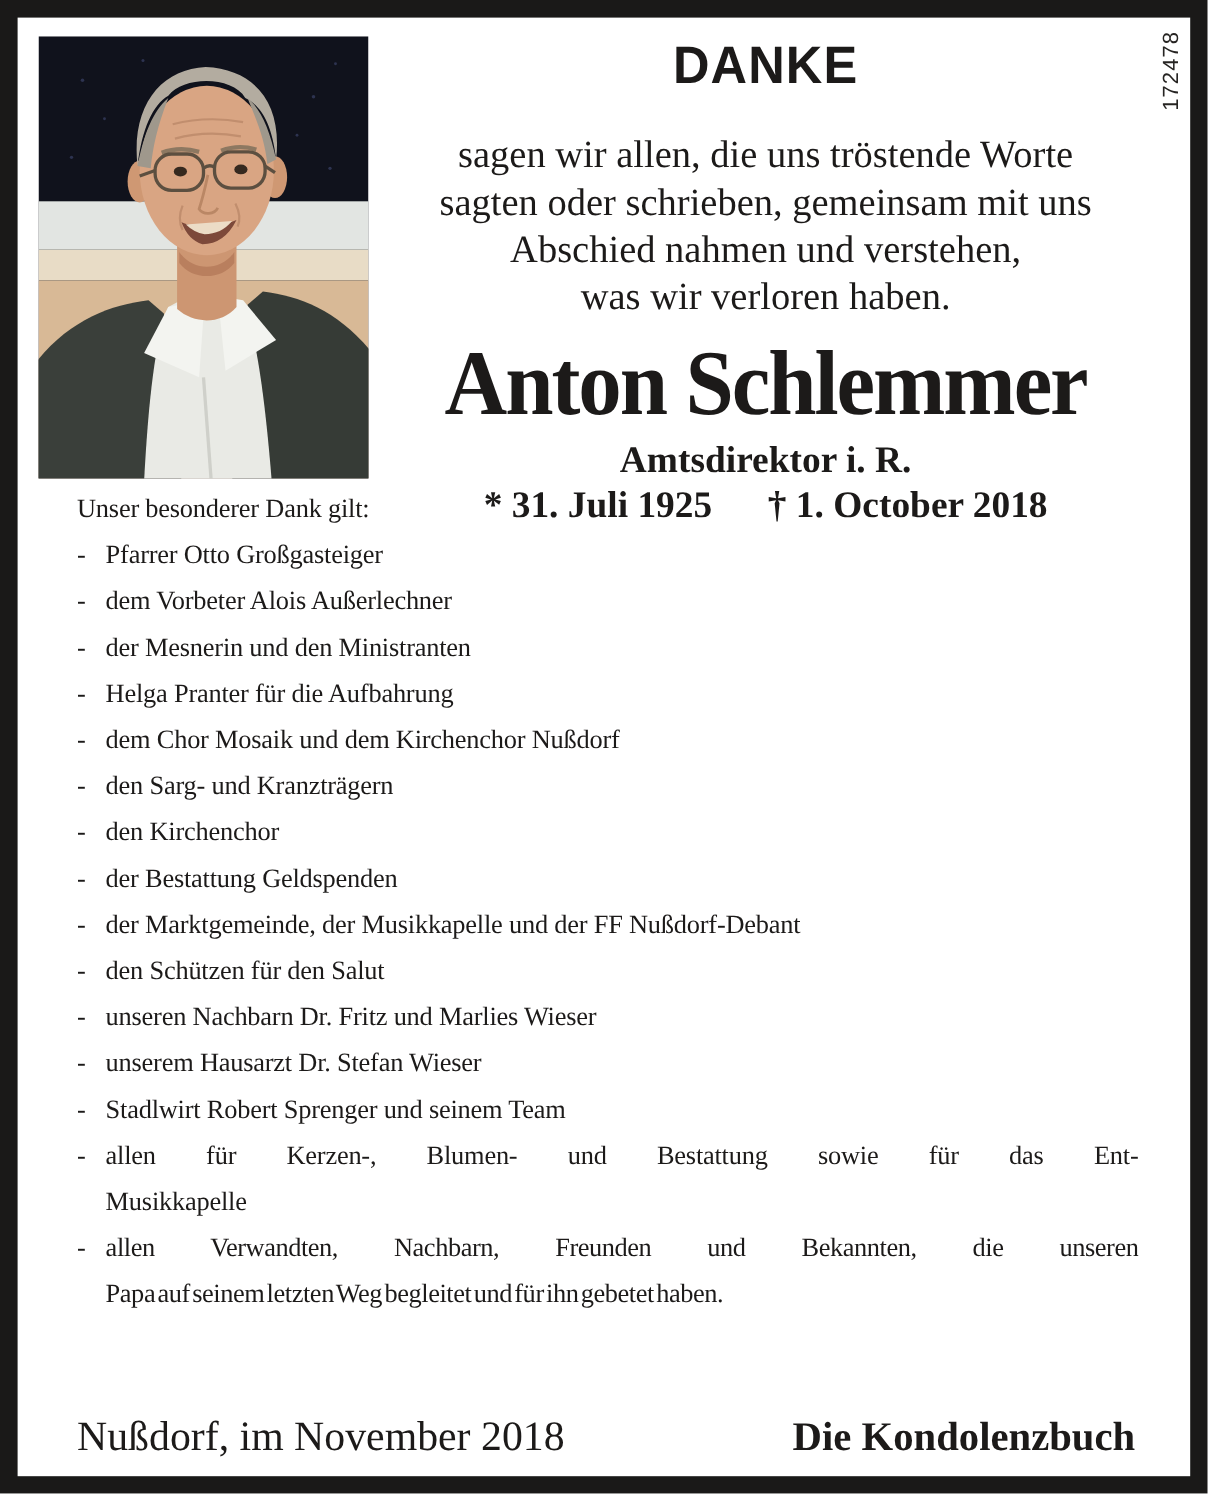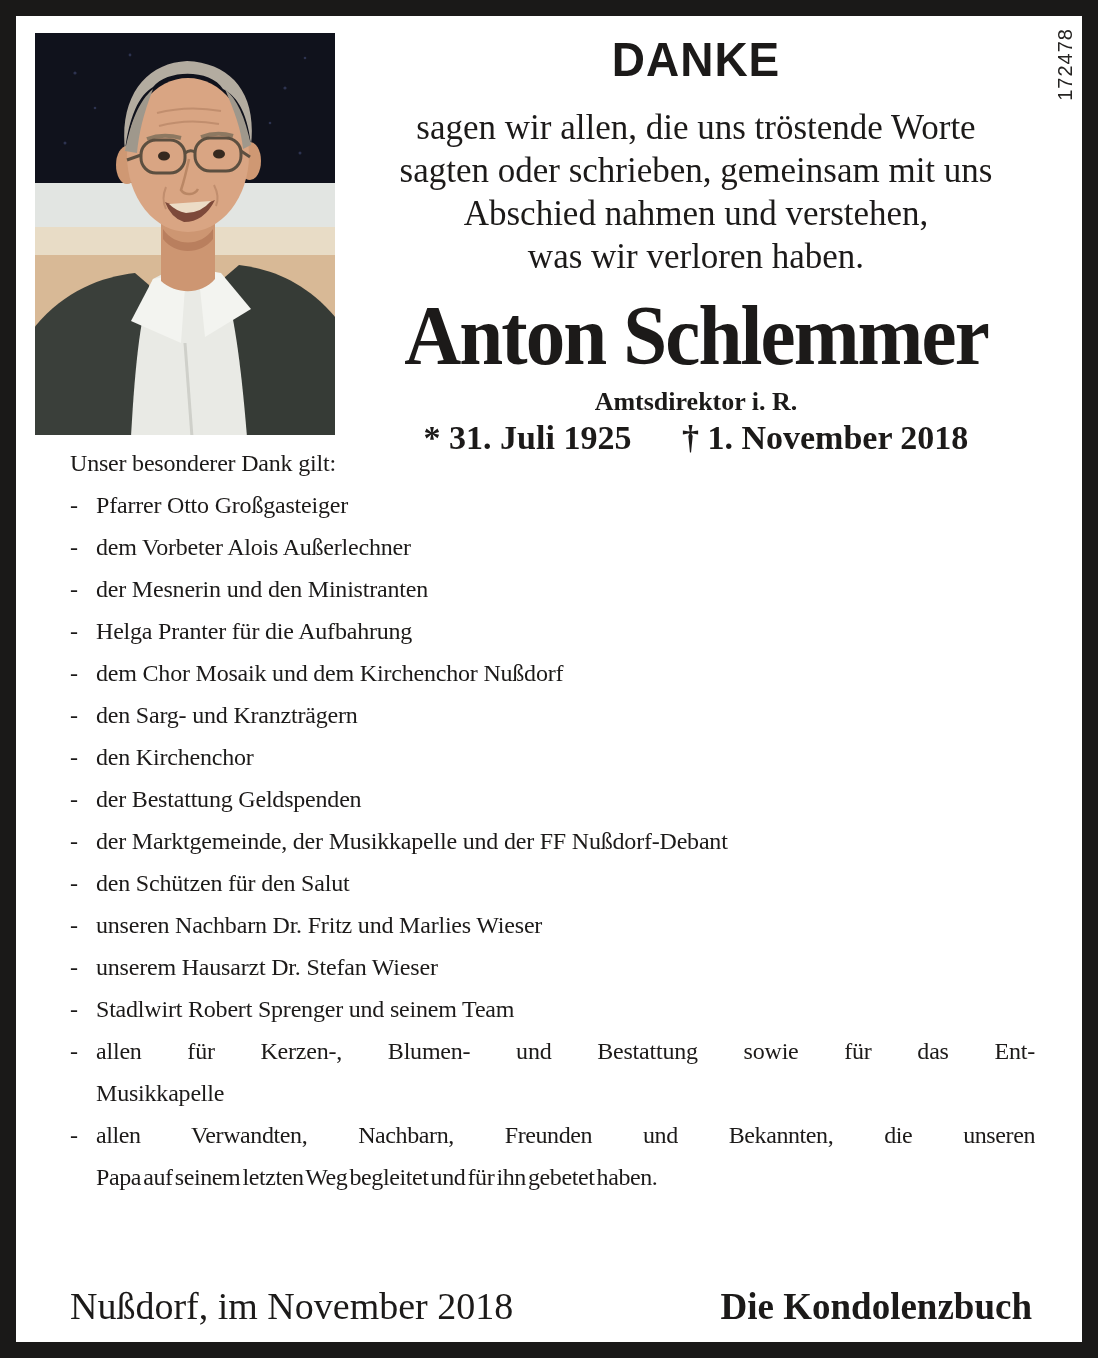--- a/index.html
+++ b/index.html
@@ -47,39 +47,39 @@
   }
   .danke {
     font-family: "Liberation Sans", sans-serif;
     font-weight: bold;
     font-size: 46px;
     letter-spacing: 1px;
     line-height: 1;
     transform: scaleY(1.04);
   }
   .intro {
-    margin-top: 24px;
+    margin-top: 37px;
     font-size: 35px;
     line-height: 43px;
     white-space: pre-line;
   }
   .name {
     margin-top: 16px;
     font-weight: bold;
     font-size: 84px;
     line-height: 1;
     letter-spacing: -2px;
     transform: scaleX(0.94);
     transform-origin: center;
     white-space: nowrap;
   }
   .role {
     margin-top: 10px;
     font-weight: bold;
-    font-size: 26px;
+    font-size: 34px;
     line-height: 1.05;
   }
   .dates {
     margin-top: 4px;
     font-weight: bold;
     font-size: 34px;
     line-height: 1.1;
   }
   .dates .death { margin-left: 42px; }
   .thanks {
@@ -185,21 +185,21 @@
   <div class="header-block">
     <div class="danke">DANKE</div>
     <div class="intro">sagen wir allen, die uns tröstende Worte
 sagten oder schrieben, gemeinsam mit uns
 Abschied nahmen und verstehen,
 was wir verloren haben.</div>
     <div class="name">Anton Schlemmer</div>
     <div class="role">Amtsdirektor i. R.</div>
     <div class="dates">
       <span class="birth">* 31. Juli 1925</span>
-      <span class="death">† 1. November 2018</span>
+      <span class="death">† 1. October 2018</span>
     </div>
   </div>
 
   <div class="thanks">
     <p class="thanks-heading">Unser besonderer Dank gilt:</p>
     <ul>
         <li>
           <span class="dash">-</span>
           <div class="txt">Pfarrer Otto Großgasteiger</div>
         </li>

